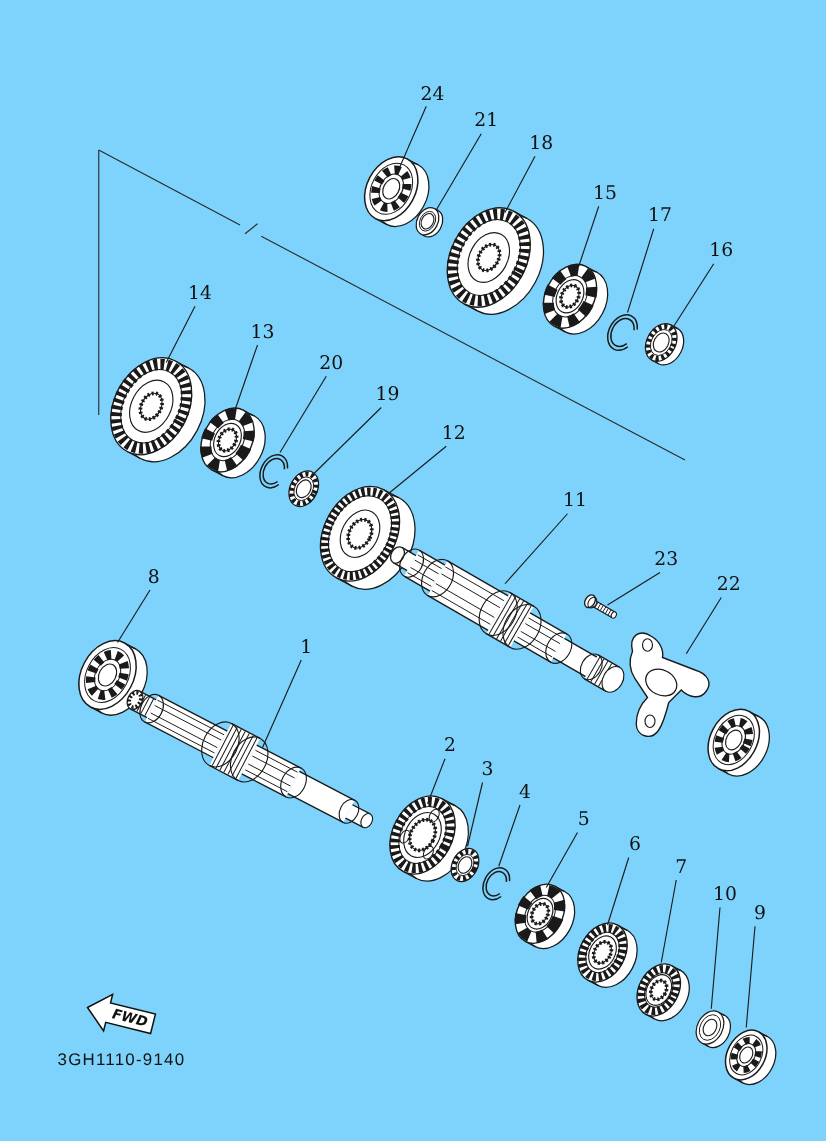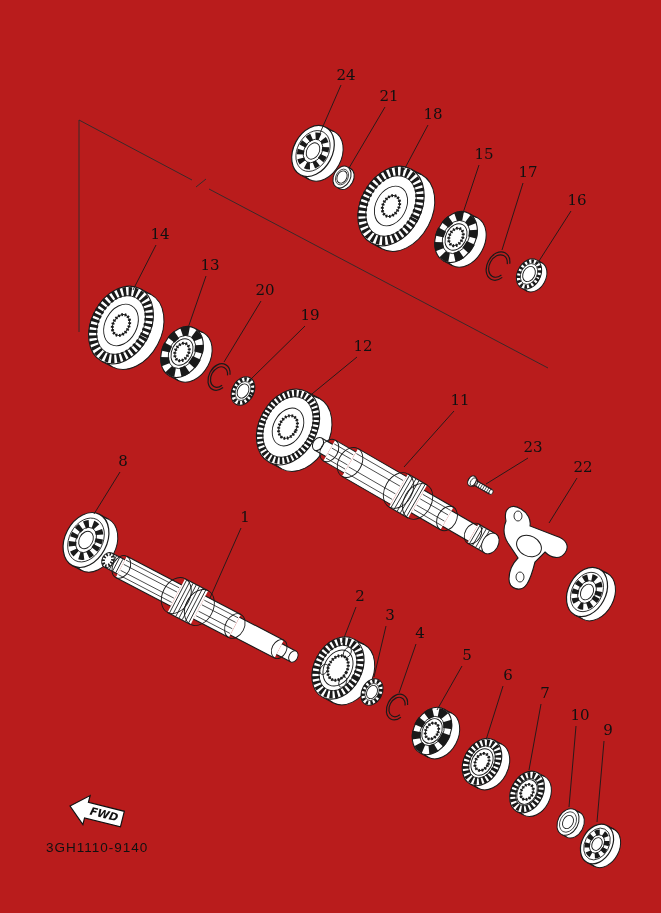--- a/index.html
+++ b/index.html
@@ -1,16 +1,16 @@
 <!DOCTYPE html>
 <html><head>
 <meta charset="utf-8">
 <style>
   html,body{margin:0;padding:0;background:#ffffff;}
-  .stage{position:relative;width:661px;height:913px;background:#b91c1c;overflow:hidden;
+  .stage{position:relative;width:661px;height:913px;background:#7dd3fc;overflow:hidden;
          font-family:"DejaVu Serif", serif;}
   svg{display:block;}
   .frame-line{stroke:#2b2b2b;stroke-width:0.9;fill:none;}
   .leader{stroke:#1a1a1a;stroke-width:0.9;}
   .callout{font-family:"DejaVu Serif", serif;font-size:15px;fill:#111;dominant-baseline:central;}
   .part-code{font-family:"Liberation Sans", sans-serif;font-size:13.5px;letter-spacing:1px;fill:#111;}
   .fwd-text{font-family:"DejaVu Sans", sans-serif;font-size:11px;font-style:italic;font-weight:bold;fill:#111;dominant-baseline:central;text-anchor:middle;}
 </style>
 </head>
 <body>

